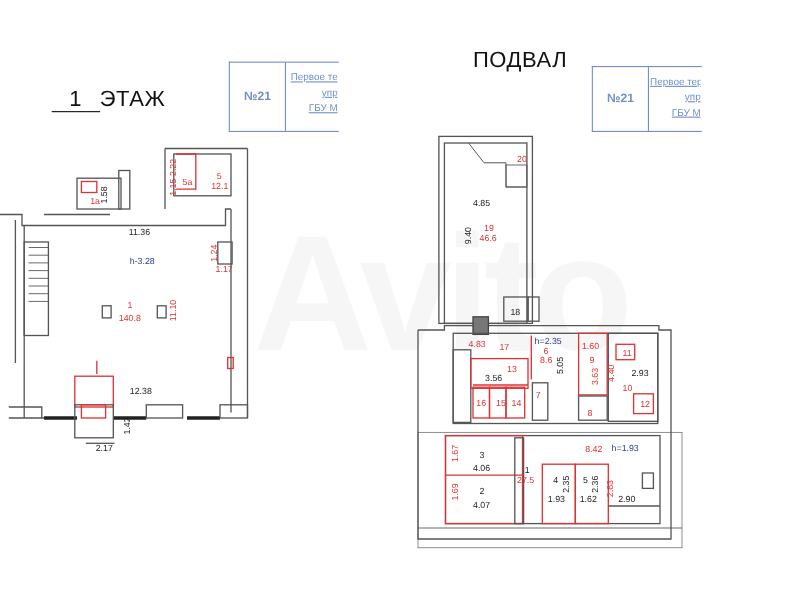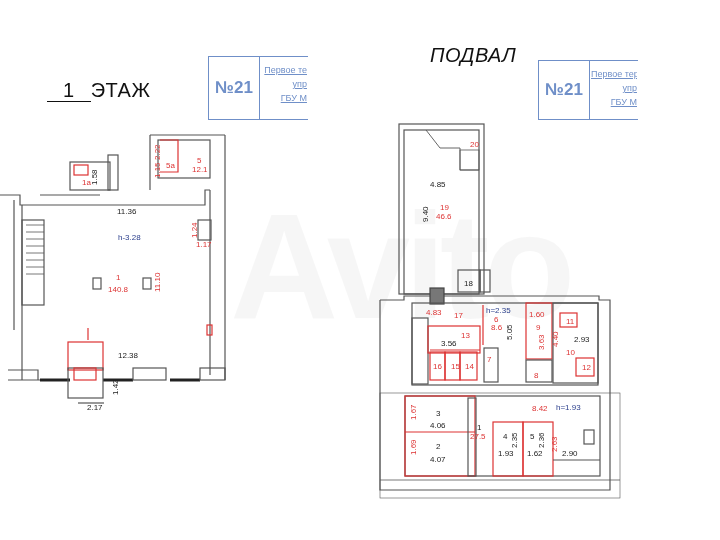--- a/index.html
+++ b/index.html
@@ -1,36 +1,36 @@
 <!DOCTYPE html>
 <html><head>
 <meta charset="utf-8">
 <style>
   html,body{margin:0;padding:0;background:#fff;}
   body{width:720px;height:540px;position:relative;overflow:hidden;font-family:"Liberation Sans",sans-serif;}
   .abs{position:absolute;}
   .title{font-size:20px;color:#111;letter-spacing:0.5px;}
   .stamp{border:1.5px solid #6f8fc8;color:#6f8fc8;box-sizing:border-box;}
-  .stamp .num{position:absolute;left:0;top:0;width:50px;height:100%;border-right:1.5px solid #6f8fc8;display:flex;align-items:center;justify-content:center;font-size:17px;font-weight:bold;text-align:center;}
+  .stamp .num{position:absolute;left:0;top:0;width:50px;height:100%;border-right:1.5px solid #6f8fc8;display:flex;align-items:center;justify-content:center;font-size:11px;font-weight:bold;text-align:center;}
   .stamp .txt{position:absolute;left:52px;top:6px;font-size:9px;line-height:14px;text-align:right;width:46px;white-space:nowrap;overflow:hidden;text-decoration:underline;}
   svg{position:absolute;left:0;top:0;}
   .dim{font-size:8px;fill:#222;}
   .rm{font-size:8px;fill:#d33;}
   .hlabel{font-size:8px;fill:#2a3e8c;}
   .wm{position:absolute;font-size:150px;font-weight:bold;color:rgba(0,0,0,0.035);letter-spacing:-6px;}
 </style>
 </head>
 <body>
 
 <div class="wm" style="left:230px;top:180px;">Avito</div>
 
 <div class="abs title" style="left:47px;top:62px;margin-top:17px;">
   <span style="border-bottom:1.5px solid #111;padding:0 16px;">1</span><span>ЭТАЖ</span>
 </div>
-<div class="abs title" style="left:430px;top:44px;font-style:italic;">ПОДВАЛ</div>
+<div class="abs title" style="left:430px;top:44px;">ПОДВАЛ</div>
 
 <div class="abs stamp" style="left:208px;top:56px;width:100px;height:64px;border-right:none;">
   <div class="num">№21</div>
   <div class="txt">
     <div>Первое те</div>
       <div>упр</div>
       <div>ГБУ М</div>
   </div>
 </div>
 <div class="abs stamp" style="left:538px;top:60px;width:100px;height:60px;border-right:none;">

